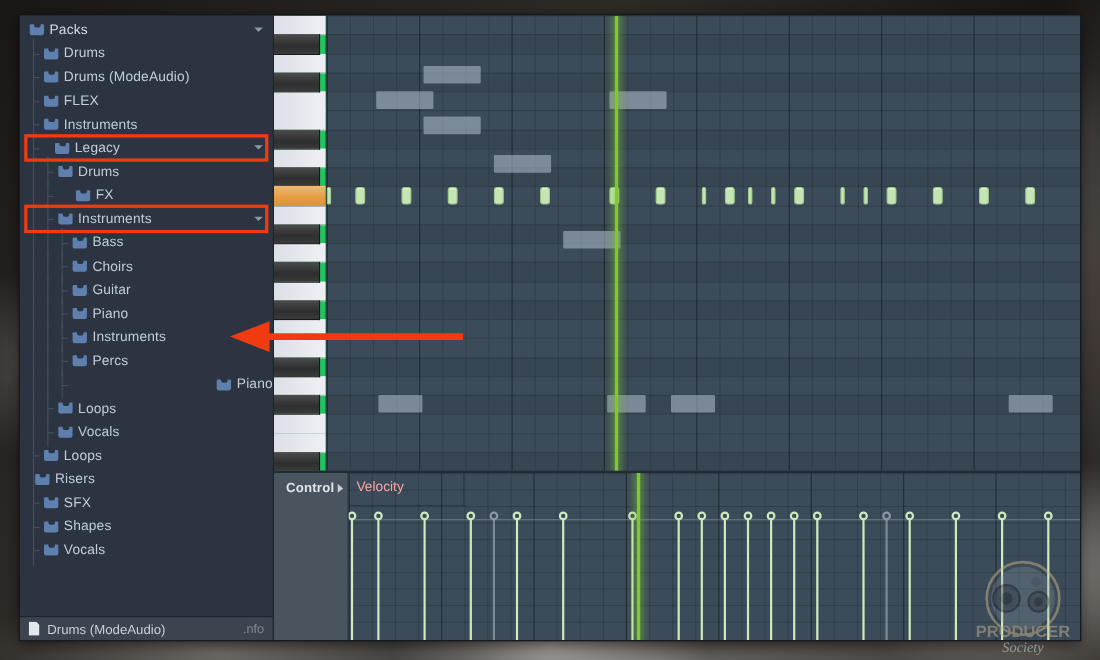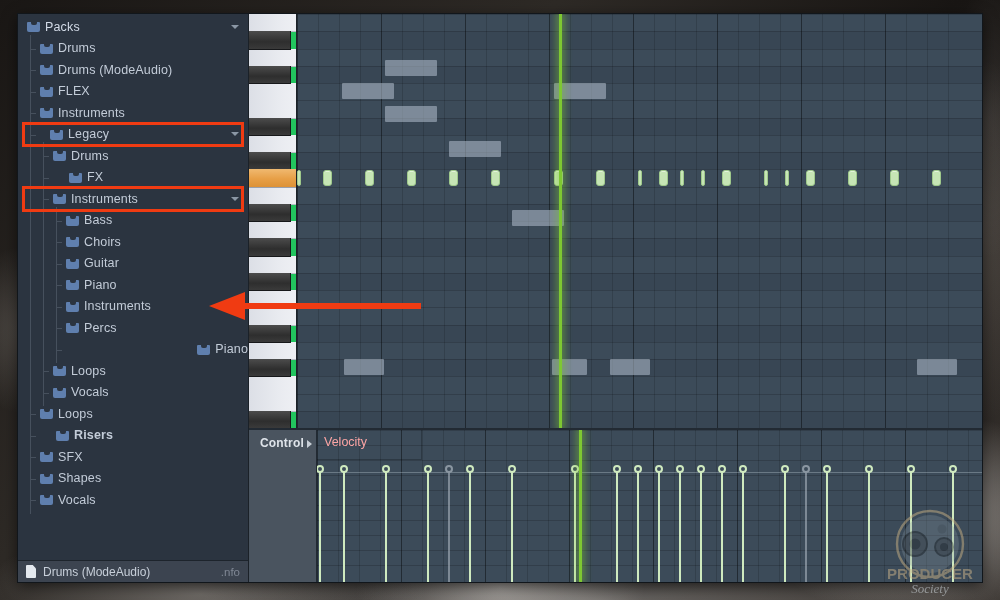--- a/index.html
+++ b/index.html
@@ -487,21 +487,21 @@
             <span class="tree-label">Vocals</span>
           </div>
           <div class="tree-row" style="padding-left: 22px;">
             <div class="guides">
               <div class="guide-v" style="left: 12px;"></div>
               <div class="guide-h" style="left: 12px; width: 6px;"></div>
             </div>
             <span class="folder-icon"></span>
             <span class="tree-label">Loops</span>
           </div>
-          <div class="tree-row" style="padding-left: 38px; font-weight: bold;">
+          <div class="tree-row" style="padding-left: 14px;">
             <div class="guides">
               <div class="guide-v" style="left: 12px;"></div>
               <div class="guide-h" style="left: 12px; width: 6px;"></div>
             </div>
             <span class="folder-icon"></span>
             <span class="tree-label">Risers</span>
           </div>
           <div class="tree-row" style="padding-left: 22px;">
             <div class="guides">
               <div class="guide-v" style="left: 12px;"></div>

